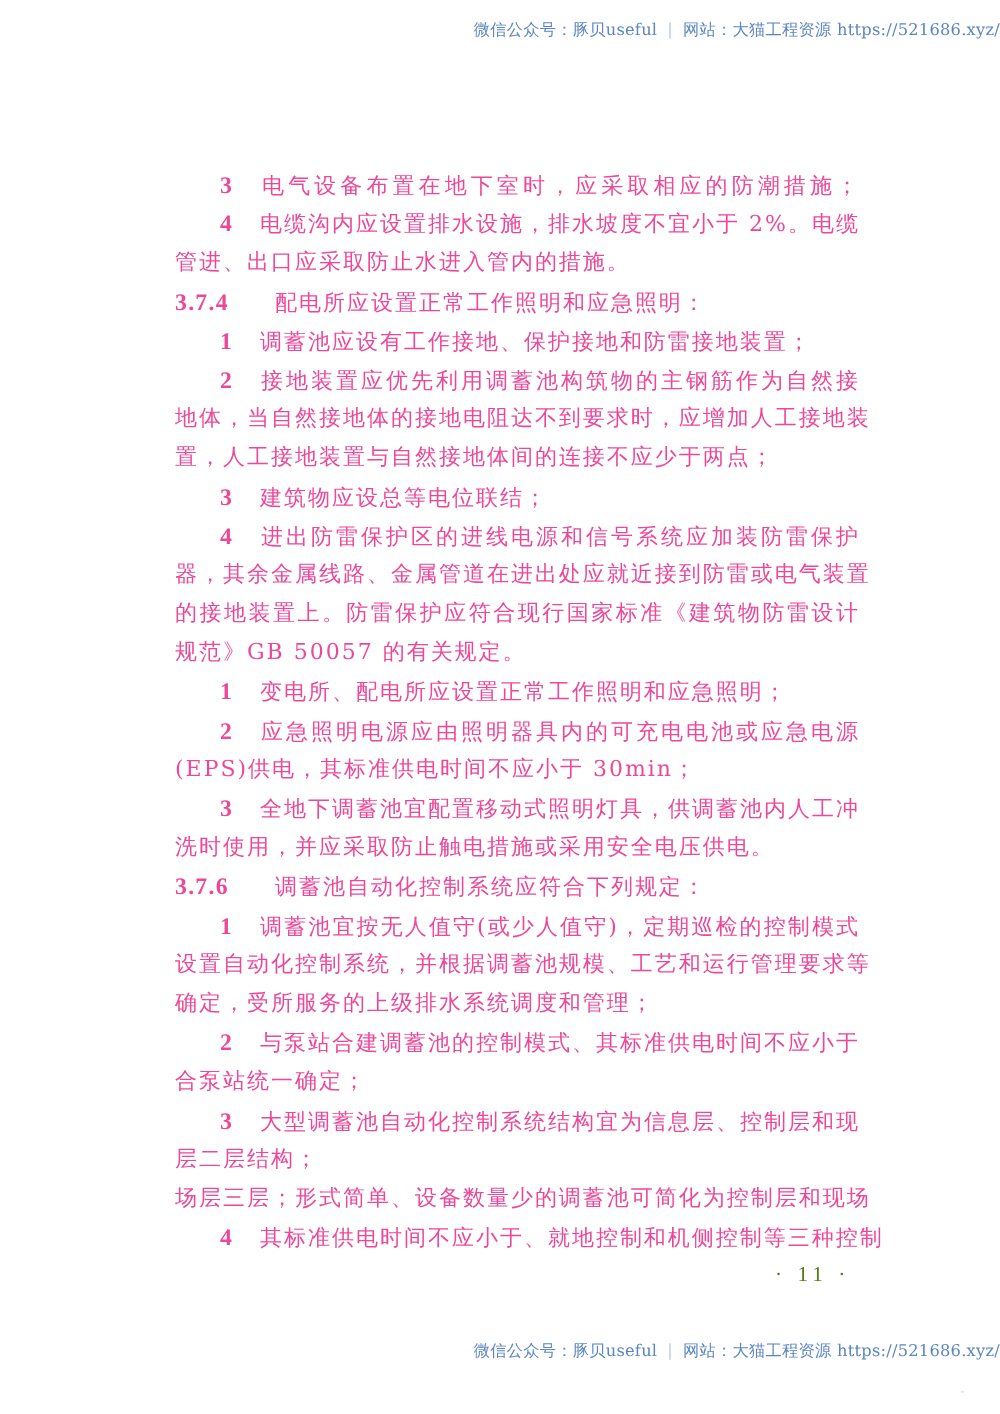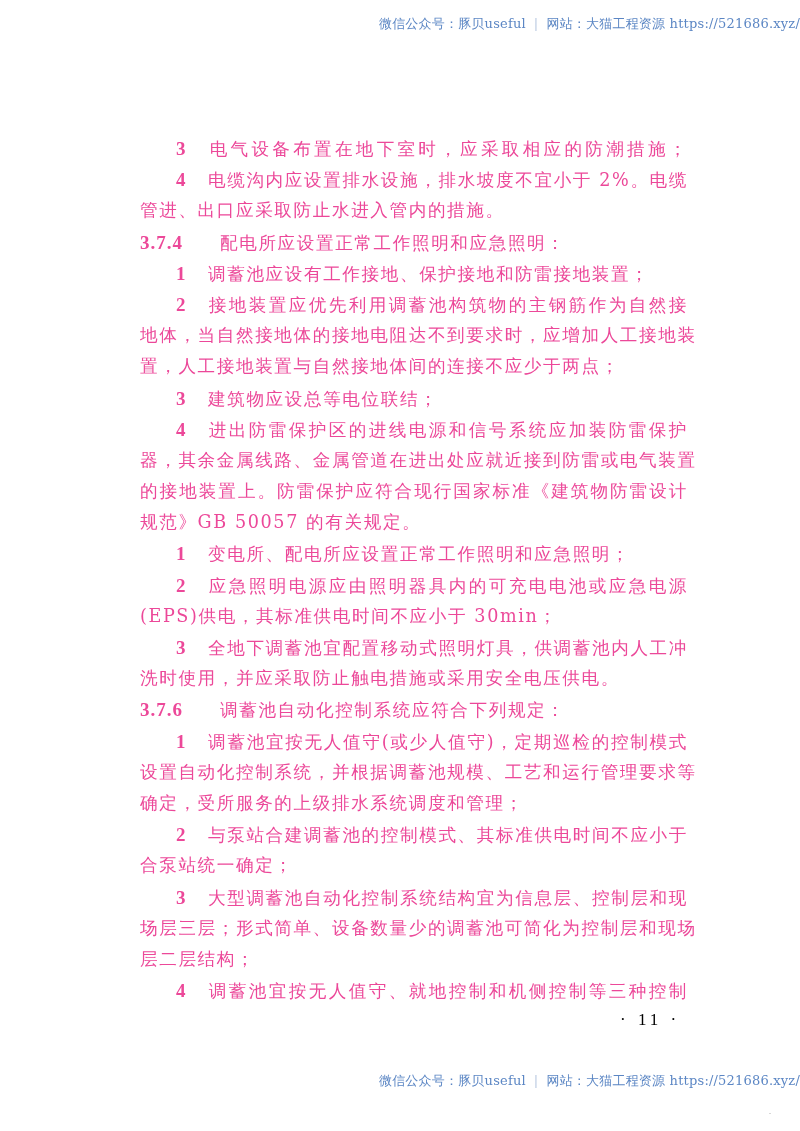--- a/index.html
+++ b/index.html
@@ -17,21 +17,21 @@
     font-family: "DejaVu Serif", serif; color: #ec4899;
     font-size: 17.6px; line-height: 31.2px; letter-spacing: 1.6px;
   }
   .line { white-space: nowrap; height: 31.2px; }
   .ind { padding-left: 36px; }
   .num { font-weight: bold; display: inline-block; width: 32px; font-family: "Liberation Serif", serif; font-size: 19px; }
   .sec { font-weight: bold; display: inline-block; width: 80px; font-family: "Liberation Serif", serif; font-size: 19px; letter-spacing: 1px; }
   .justify { text-align: justify; text-align-last: justify; }
   .pageno {
     position: absolute; top: 1010px; left: 620px;
-    font-family: "Liberation Serif", serif; font-size: 17px; color: #000000; letter-spacing: 4px;
+    font-family: "Liberation Serif", serif; font-size: 17px; color: #4d7c0f; letter-spacing: 4px;
   }
   .corner-dot { position: absolute; left: 769px; top: 1113px; width: 2px; height: 1px; background: #d8d8d8; }
 </style>
 </head>
 <body>
 
 <div class="watermark wm-top">
   <span>微信公众号：豚贝useful</span><span class="sep">|</span><span>网站：大猫工程资源 https://521686.xyz/</span>
 </div>
 
@@ -68,24 +68,24 @@
   <div class="line"><span class="sec">3.7.6</span><span>调蓄池自动化控制系统应符合下列规定：</span></div>
 
   <div class="line ind justify"><span class="num">1</span><span>调蓄池宜按无人值守(或少人值守)，定期巡检的控制模式</span></div>
   <div class="line justify">设置自动化控制系统，并根据调蓄池规模、工艺和运行管理要求等</div>
   <div class="line">确定，受所服务的上级排水系统调度和管理；</div>
 
   <div class="line ind justify"><span class="num">2</span><span>与泵站合建调蓄池的控制模式、其标准供电时间不应小于</span></div>
   <div class="line">合泵站统一确定；</div>
 
   <div class="line ind justify"><span class="num">3</span><span>大型调蓄池自动化控制系统结构宜为信息层、控制层和现</span></div>
+  <div class="line">层二层结构；</div>
   <div class="line justify">场层三层；形式简单、设备数量少的调蓄池可简化为控制层和现场</div>
-  <div class="line">层二层结构；</div>
 
-  <div class="line ind justify"><span class="num">4</span><span>调蓄池宜按无人值守、就地控制和机侧控制等三种控制</span></div>
+  <div class="line ind justify"><span class="num">4</span><span>其标准供电时间不应小于、就地控制和机侧控制等三种控制</span></div>
 </div>
 
 <div class="pageno">· 11 ·</div>
 
 <div class="watermark wm-bottom">
   <span>微信公众号：豚贝useful</span><span class="sep">|</span><span>网站：大猫工程资源 https://521686.xyz/</span>
 </div>
 
 <div class="corner-dot"></div>
 

